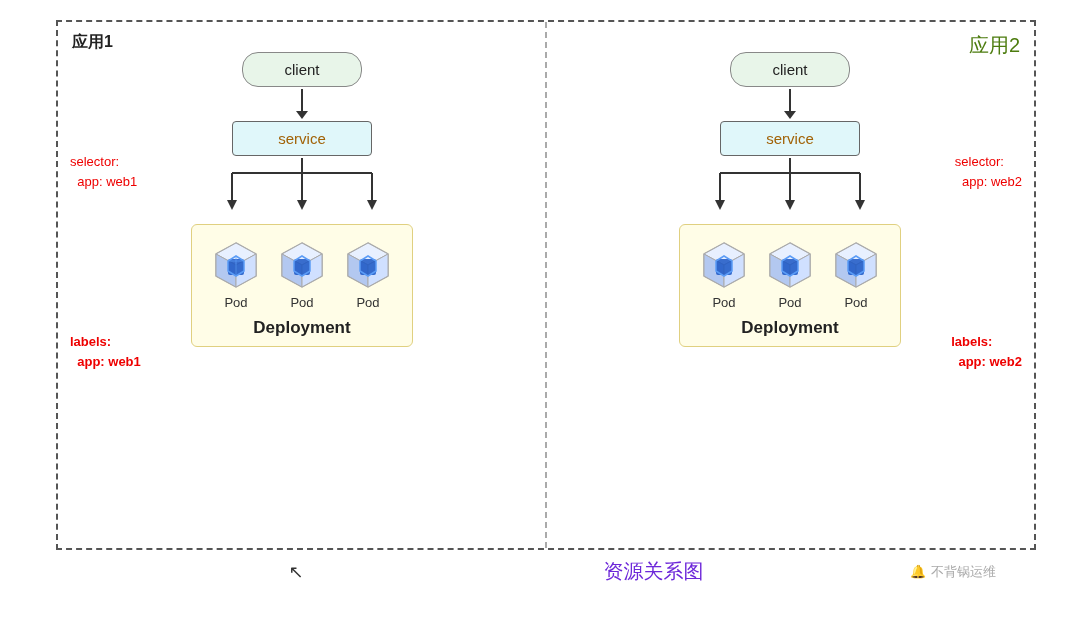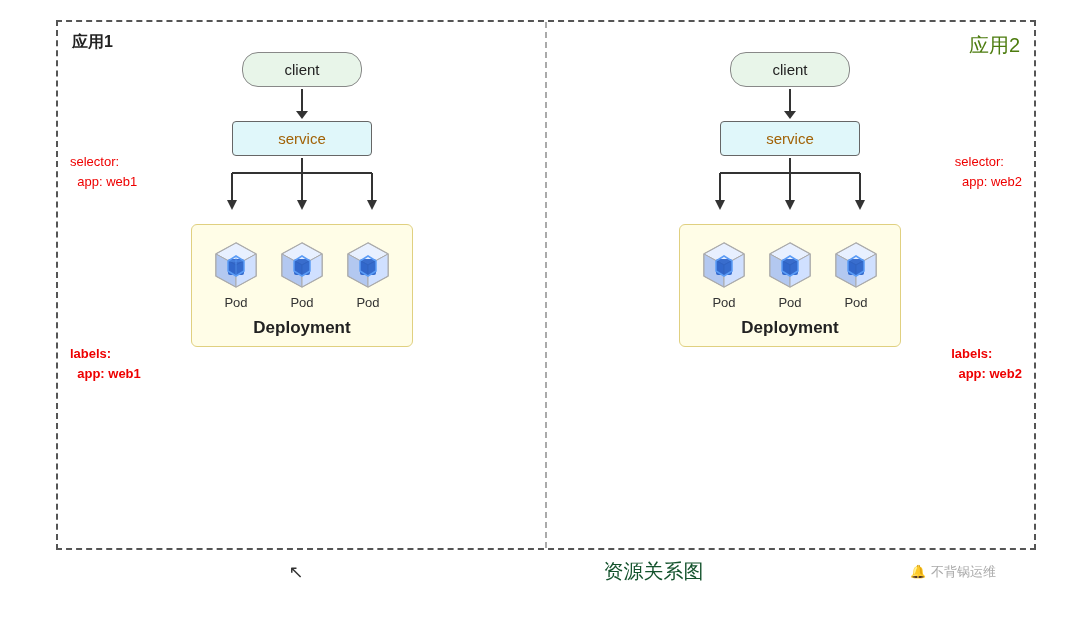--- a/index.html
+++ b/index.html
@@ -84,21 +84,20 @@
     .selector-label-right { right: 12px; text-align: left; }
 
     
     .labels-label {
       position: absolute;
       top: 310px;
       font-size: 13px;
       color: #e00;
       font-weight: bold;
       line-height: 1.5;
-      margin-top: 12px;
     }
     .labels-label-left { left: 12px; }
     .labels-label-right { right: 12px; text-align: left; }
 
     
     .client-box {
       background: #e8f5e9;
       border: 1.5px solid #888;
       border-radius: 16px;
       padding: 8px 30px;
@@ -195,21 +194,21 @@
     .caption-row {
       width: 1080px;
       display: flex;
       align-items: center;
       justify-content: center;
       margin-top: 8px;
       position: relative;
     }
     .caption-text {
       font-size: 20px;
-      color: #14532d;
+      color: #6d28d9;
       font-weight: normal;
     }
     .watermark {
       position: absolute;
       right: 40px;
       font-size: 13px;
       color: #aaa;
       display: flex;
       align-items: center;
       gap: 4px;

